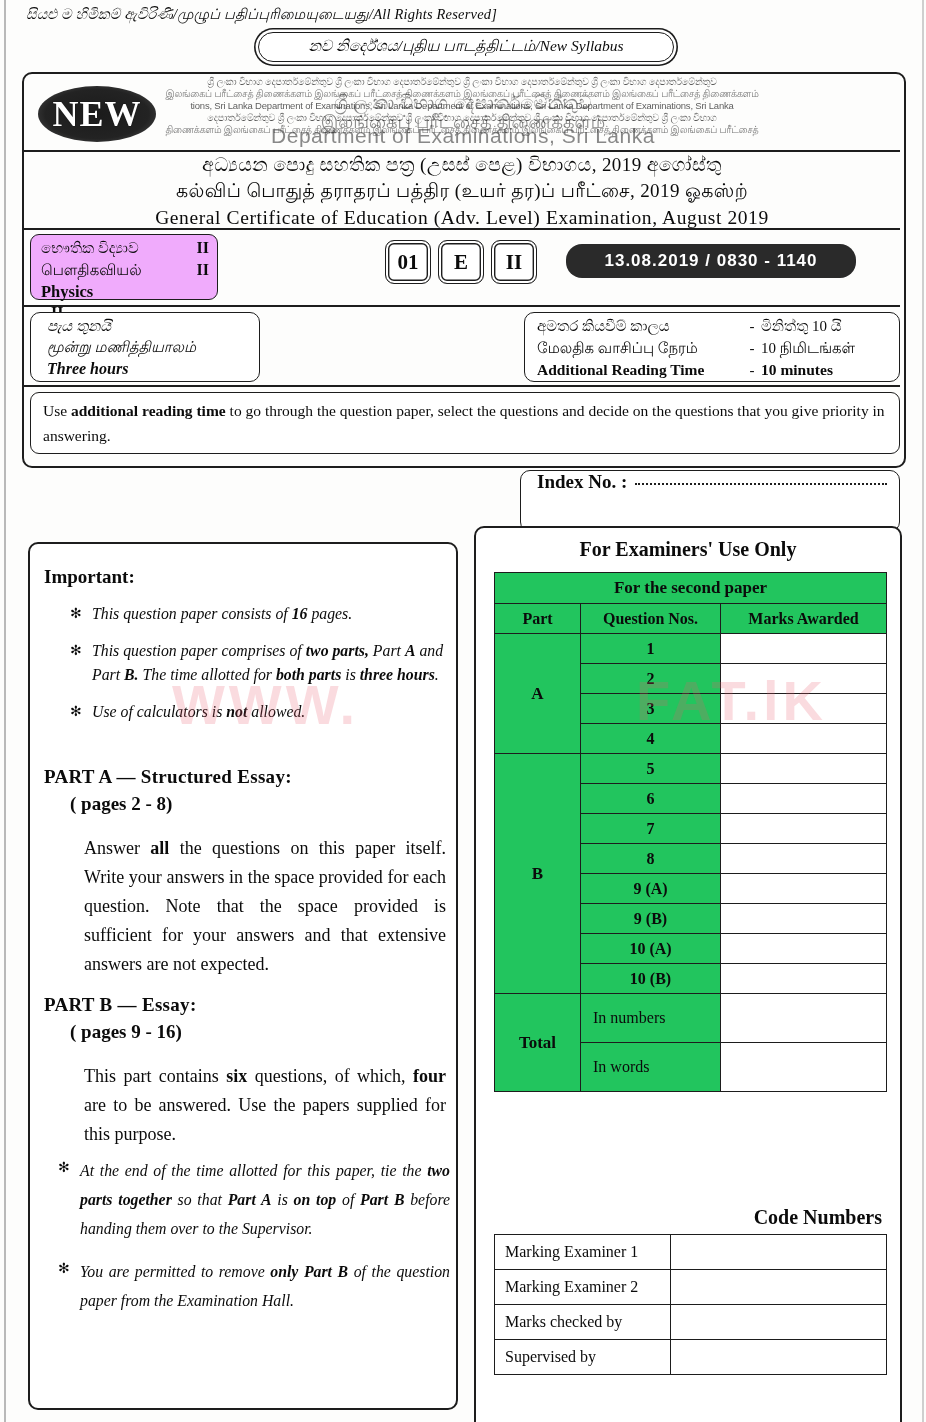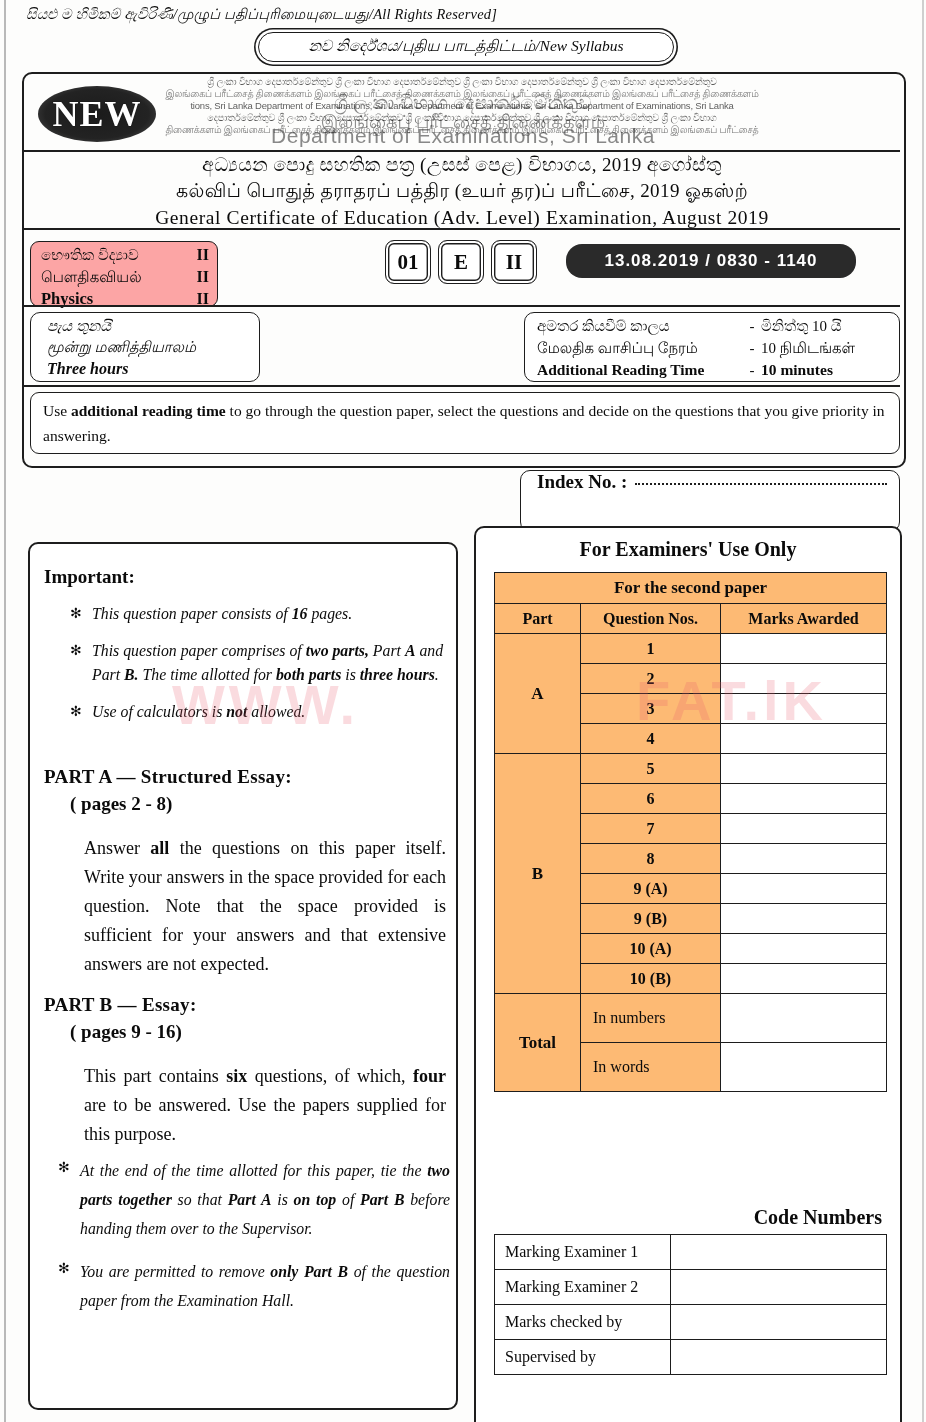--- a/index.html
+++ b/index.html
@@ -176,32 +176,31 @@
 
   
   .subject-box {
     position: absolute;
     left: 30px; top: 234px;
     width: 188px; height: 66px;
     border: 1.8px solid #1d1d1d;
     border-radius: 9px;
     padding: 2px 8px 0 10px;
     box-sizing: border-box;
-    background: #fca5a5;
-    margin-top: 7px;
+    background: #f0abfc;
   }
   .subject-box .line {
     display: flex;
     justify-content: space-between;
     align-items: baseline;
     font-size: 15px;
     line-height: 21px;
     white-space: nowrap;
   }
-  .subject-box .line.en { font-weight: 700; font-size: 16.5px; }
+  .subject-box .line.en { font-weight: 700; font-size: 16.5px; flex-direction: column; }
   .subject-box .num { font-weight: 700; font-size: 16px; padding-left: 10px; }
 
   
   .chip {
     position: absolute;
     top: 240px;
     width: 44px; height: 42px;
     border: 1.6px solid #1d1d1d;
     border-radius: 9px;
     box-shadow: inset 0 0 0 2px #fff, inset 0 0 0 3.4px #1d1d1d;
@@ -389,21 +388,21 @@
     border-collapse: collapse;
     table-layout: fixed;
   }
   .marks-table th, .marks-table td {
     border: 1.4px solid #1d1d1d;
     font-size: 16px;
     font-weight: 700;
     text-align: center;
     padding: 0;
     height: 29px;
-    background: #fdba74;
+    background: #22c55e;
   }
   .marks-table th.wide { font-size: 17px; height: 30px; }
   .marks-table td.blank { background: #fff; }
   .marks-table td.partcell { font-size: 17px; }
   .marks-table td.totlabel { font-size: 17px; }
   .marks-table td.totsub {
     text-align: left;
     padding-left: 12px;
     font-weight: 400;
     font-size: 16px;

